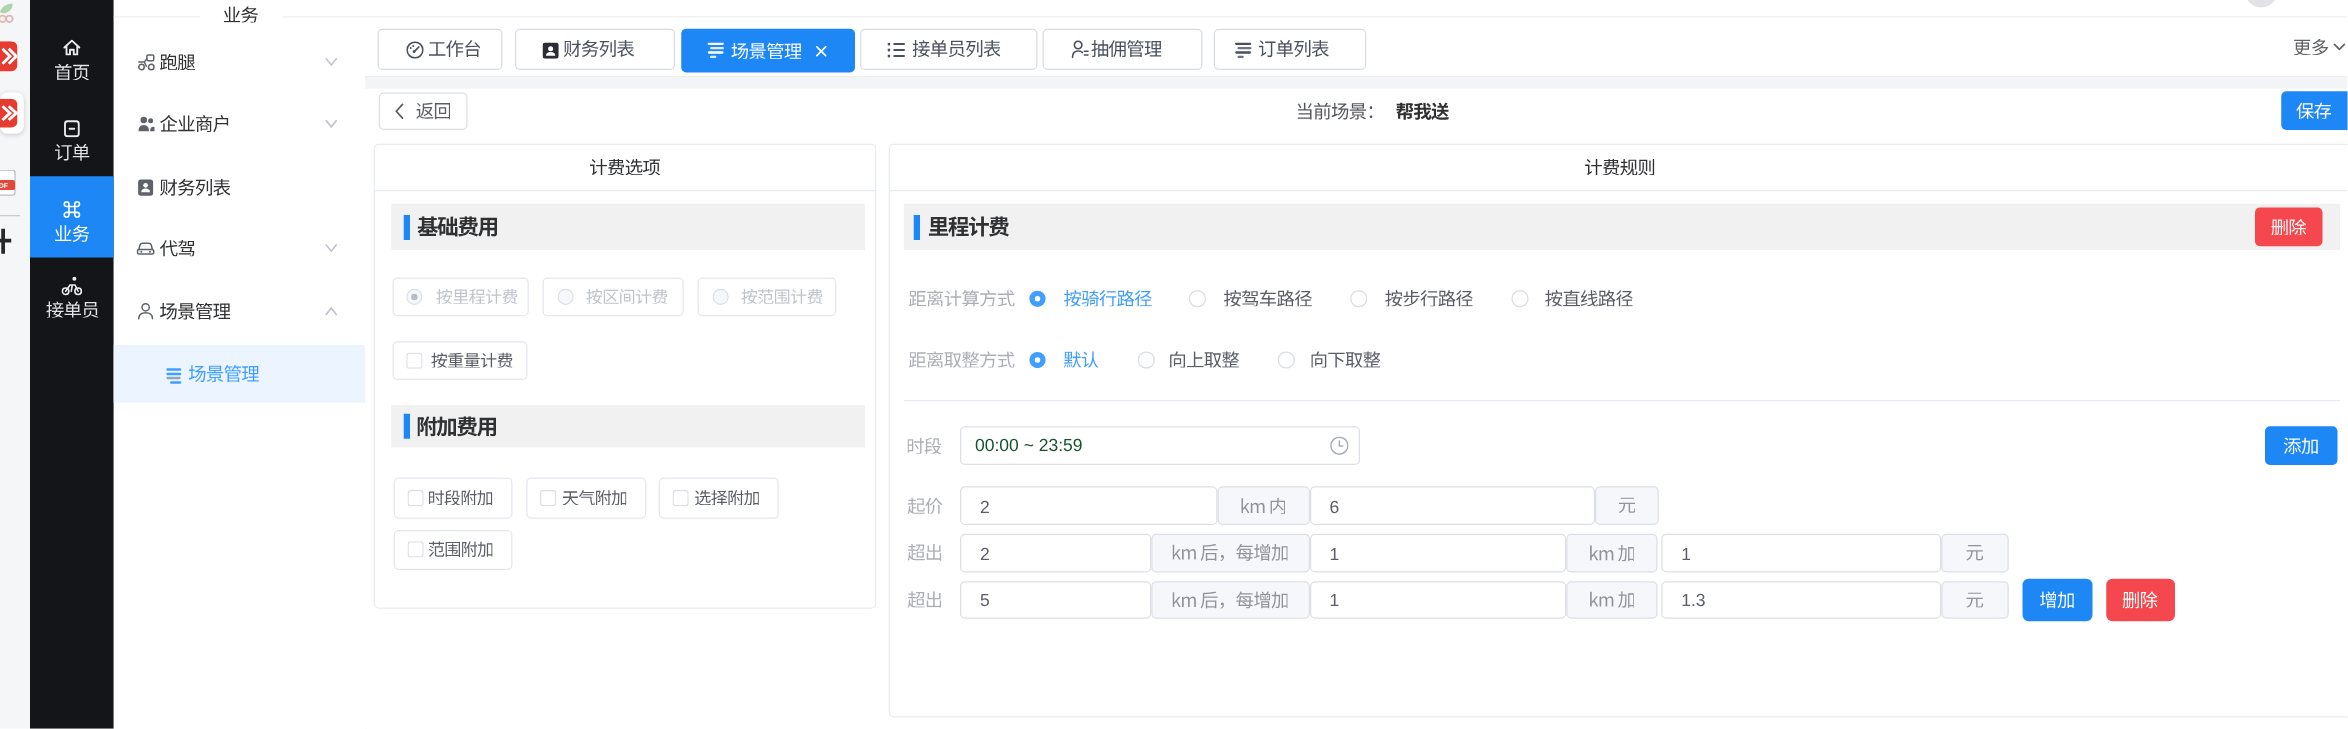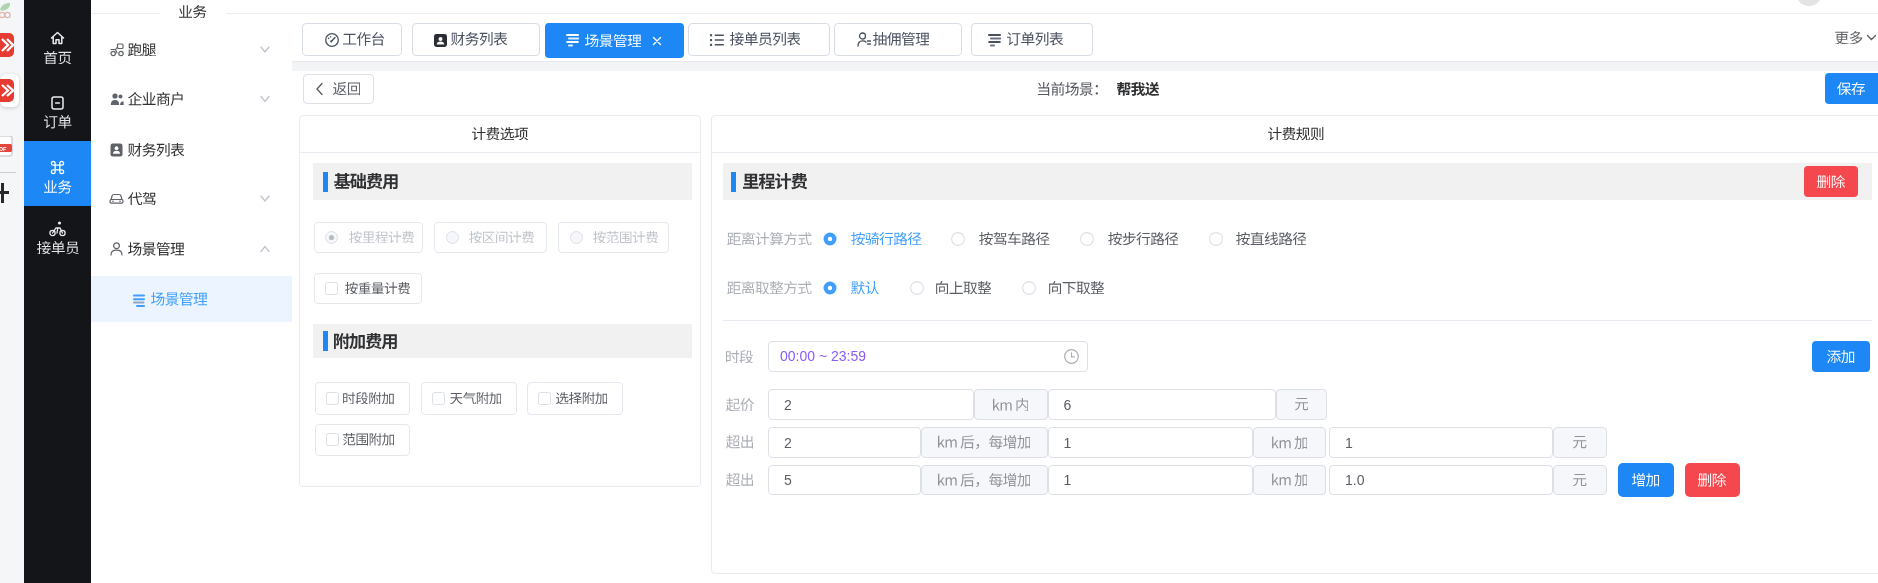--- a/index.html
+++ b/index.html
@@ -349,21 +349,21 @@
     <circle cx="7" cy="7" r="6.4" fill="#fff" stroke="#dcdfe6" stroke-width="1.1"></circle>
   </svg>
 <svg style="position:absolute;left:1049.0px;top:280.7px;" width="55.4" height="13.6" viewBox="99 -842 3743 922">
     <path fill="#5b5e66" d="M438 -842C424 -791 399 -721 374 -667H99V80H173V-594H832V-20C832 -2 826 4 806 4C785 5 716 6 644 2C655 24 666 59 670 80C762 80 824 79 860 67C895 54 907 30 907 -20V-667H457C482 -715 509 -773 531 -827ZM373 -394H626V-198H373ZM304 -461V-58H373V-130H696V-461Z M1015 -766V-691H1401V79H1480V-451C1595 -389 1729 -306 1799 -250L1852 -318C1772 -379 1613 -469 1494 -527L1480 -511V-691H1906V-766Z M2770 -656C2746 -508 2704 -379 2650 -271C2599 -382 2565 -513 2543 -656ZM2426 -728V-656H2476C2504 -480 2545 -323 2608 -196C2548 -100 2477 -26 2399 23C2416 37 2437 62 2448 80C2522 29 2590 -38 2647 -123C2697 -42 2759 24 2835 73C2847 54 2870 27 2887 14C2806 -34 2741 -104 2690 -192C2767 -329 2823 -503 2849 -718L2803 -730L2790 -728ZM1958 -130 1975 -58 2276 -110V78H2349V-123L2438 -140L2434 -204L2349 -190V-725H2422V-793H1968V-725H2035V-141ZM2107 -725H2276V-585H2107ZM2107 -520H2276V-375H2107ZM2107 -309H2276V-178L2107 -152Z M3092 -178V-11H2927V53H3835V-11H3416V-94H3704V-152H3416V-230H3770V-294H2994V-230H3342V-11H3164V-178ZM2966 -669V-495H3113C3066 -441 2988 -388 2919 -362C2934 -351 2953 -329 2963 -313C3022 -340 3087 -390 3136 -443V-321H3202V-451C3249 -426 3305 -389 3335 -363L3368 -407C3338 -434 3279 -470 3231 -492L3202 -457V-495H3367V-669H3202V-720H3393V-777H3202V-840H3136V-777H2937V-720H3136V-669ZM3028 -619H3136V-545H3028ZM3202 -619H3303V-545H3202ZM3522 -665H3695C3678 -606 3651 -556 3615 -514C3573 -561 3542 -614 3522 -665ZM3519 -840C3491 -739 3441 -645 3375 -585C3390 -573 3415 -547 3426 -534C3447 -554 3466 -578 3485 -605C3506 -559 3534 -512 3571 -469C3519 -424 3453 -390 3376 -365C3390 -352 3412 -324 3420 -310C3496 -339 3562 -375 3616 -422C3665 -375 3726 -335 3799 -307C3808 -325 3828 -353 3842 -366C3770 -389 3710 -425 3661 -467C3708 -521 3744 -586 3767 -665H3832V-728H3552C3566 -759 3577 -792 3587 -825Z"></path>
   </svg>
 <div style="position:absolute;left:723px;top:320px;width:1149px;height:1px;background:#e7eaf0"></div>
 <svg style="position:absolute;left:726.0px;top:349.6px;" width="27.2" height="13.8" viewBox="81 -846 1840 930">
     <path fill="#abaeb5" d="M474 -452C527 -375 595 -269 627 -208L693 -246C659 -307 590 -409 536 -485ZM324 -402V-174H153V-402ZM324 -469H153V-688H324ZM81 -756V-25H153V-106H394V-756ZM764 -835V-640H440V-566H764V-33C764 -13 756 -6 736 -6C714 -4 640 -4 562 -7C573 15 585 49 590 70C690 70 754 69 790 56C826 44 840 22 840 -33V-566H962V-640H840V-835Z M1498 -803V-682C1498 -609 1482 -520 1383 -454C1398 -445 1426 -420 1436 -406C1545 -479 1568 -591 1568 -680V-738H1708V-550C1708 -482 1721 -456 1788 -456C1800 -456 1849 -456 1863 -456C1882 -456 1903 -457 1914 -461C1912 -476 1910 -501 1909 -519C1897 -516 1875 -515 1862 -515C1850 -515 1806 -515 1794 -515C1780 -515 1777 -522 1777 -549V-803ZM1427 -386V-321H1500L1461 -310C1493 -226 1537 -152 1594 -91C1525 -38 1443 -2 1353 20C1368 35 1385 64 1393 84C1488 57 1574 17 1647 -41C1710 12 1786 52 1873 77C1884 58 1904 28 1921 13C1836 -7 1762 -43 1699 -90C1767 -160 1818 -252 1847 -372L1800 -389L1787 -386ZM1523 -321H1757C1732 -248 1694 -187 1645 -137C1592 -189 1551 -251 1523 -321ZM1078 -751V-168L993 -157L1006 -85L1078 -97V66H1151V-109L1395 -150L1391 -215L1151 -179V-324H1375V-392H1151V-529H1376V-596H1151V-705C1238 -728 1333 -757 1405 -790L1343 -846C1281 -813 1174 -775 1080 -750Z"></path>
   </svg>
 <div style="position:absolute;left:768px;top:341px;width:320px;height:31px;background:#fff;border:1px solid #dcdfe6;border-radius:4px;box-sizing:border-box"></div>
-<div style="position:absolute;left:780px;top:348px;font:14px 'Liberation Sans',sans-serif;color:#8b5cf6">00:00 ~ 23:59</div>
+<div style="position:absolute;left:780px;top:348px;font:14px 'Liberation Sans',sans-serif;color:#14532d">00:00 ~ 23:59</div>
 <svg style="position:absolute;left:1064px;top:349px" width="15" height="15" viewBox="0 0 15 15">
     <circle cx="7.5" cy="7.5" r="6.8" stroke="#a9adb5" stroke-width="1.2" fill="none"></circle>
     <path d="M7.5 3.8 L7.5 7.8 L10.2 7.8" stroke="#a9adb5" stroke-width="1.2" fill="none" stroke-linecap="round"></path>
   </svg>
 <div style="position:absolute;left:1812px;top:341px;width:58px;height:31px;background:#1d88f5;border-radius:4px"></div>
 <svg style="position:absolute;left:1827.4px;top:349.8px;" width="27.2" height="13.5" viewBox="38 -831 1835 912">
     <path fill="#fff" d="M407 -289C384 -213 342 -126 280 -75L335 -34C400 -92 441 -186 466 -266ZM643 -254C672 -187 701 -99 709 -40L770 -63C760 -120 732 -207 699 -273ZM766 -281C823 -205 883 -100 907 -31L970 -63C944 -132 884 -233 825 -309ZM533 -397V-3C533 9 529 13 515 13C502 13 459 14 409 12C418 33 427 60 430 80C497 80 541 79 568 68C595 57 603 37 603 -2V-397ZM85 -777C143 -748 213 -701 246 -667L291 -728C256 -761 186 -804 129 -831ZM38 -506C98 -480 170 -437 205 -405L248 -466C212 -498 140 -537 79 -561ZM60 25 127 67C171 -22 221 -139 259 -239L199 -281C157 -173 100 -49 60 25ZM327 -783V-713H548C537 -667 522 -622 503 -579H281V-508H466C416 -427 347 -357 254 -311C268 -297 290 -270 300 -254C414 -313 494 -403 550 -508H676C732 -408 826 -316 922 -270C933 -288 956 -314 971 -328C888 -363 807 -431 754 -508H954V-579H584C601 -622 615 -667 627 -713H920V-783Z M1532 -716V65H1604V-9H1798V57H1873V-716ZM1604 -81V-643H1798V-81ZM1155 -827 1154 -650H1013V-577H1152C1145 -325 1114 -103 988 29C1007 41 1034 64 1046 81C1181 -66 1216 -306 1225 -577H1377C1369 -192 1360 -55 1339 -26C1330 -13 1320 -9 1305 -10C1287 -10 1244 -10 1197 -14C1210 7 1217 39 1219 61C1264 64 1310 65 1338 61C1367 57 1386 48 1404 22C1435 -21 1442 -167 1450 -612C1450 -623 1450 -650 1450 -650H1227L1229 -827Z"></path>
   </svg>
 <svg style="position:absolute;left:726.0px;top:397.6px;" width="28.2" height="13.8" viewBox="26 -842 1904 930">
     <path fill="#abaeb5" d="M99 -387C96 -209 85 -48 26 53C44 61 77 79 90 88C119 33 138 -37 150 -116C222 21 342 54 555 54H940C945 32 958 -3 971 -20C908 -17 603 -17 554 -18C460 -18 386 -25 328 -47V-251H491V-317H328V-466H501V-534H312V-660H476V-727H312V-839H241V-727H74V-660H241V-534H48V-466H259V-85C216 -119 186 -170 163 -244C166 -288 169 -334 170 -382ZM548 -516V-189C548 -104 576 -82 670 -82C690 -82 824 -82 846 -82C931 -82 953 -119 962 -261C942 -266 911 -278 895 -291C890 -170 884 -150 841 -150C810 -150 699 -150 677 -150C629 -150 620 -156 620 -189V-449H833V-424H905V-792H538V-726H833V-516Z M1683 -451V78H1760V-451ZM1400 -450V-313C1400 -218 1389 -65 1244 36C1262 48 1287 71 1299 88C1457 -30 1475 -197 1475 -312V-450ZM1557 -842C1507 -715 1395 -565 1217 -464C1234 -451 1255 -423 1264 -406C1407 -490 1509 -602 1578 -716C1657 -596 1770 -483 1878 -419C1890 -438 1913 -465 1930 -479C1813 -541 1687 -663 1615 -784L1636 -829ZM1228 -839C1176 -688 1090 -538 997 -440C1011 -423 1033 -384 1041 -366C1070 -398 1099 -435 1126 -475V80H1201V-599C1239 -669 1273 -744 1300 -818Z"></path>
@@ -410,21 +410,21 @@
 <svg style="position:absolute;left:938.1px;top:472.9px;" width="92.4" height="14.1" viewBox="92 -846 6243 953">
     <path fill="#909399" d="M92 0H182V-143L284 -262L443 0H542L337 -324L518 -543H416L186 -257H182V-796H92Z M604 0H696V-394C745 -450 791 -477 832 -477C901 -477 933 -434 933 -332V0H1024V-394C1075 -450 1119 -477 1161 -477C1230 -477 1262 -434 1262 -332V0H1353V-344C1353 -482 1300 -557 1189 -557C1122 -557 1066 -514 1009 -453C987 -517 943 -557 859 -557C794 -557 738 -516 690 -464H688L679 -543H604Z M1733 -750V-491C1733 -336 1722 -122 1614 30C1632 40 1664 66 1677 82C1792 -81 1809 -324 1809 -491H2536V-563H1809V-687C2038 -702 2293 -729 2467 -771L2403 -832C2249 -793 1970 -764 1733 -750ZM1894 -348V81H1969V29H2384V79H2463V-348ZM1969 -41V-278H2384V-41Z M2699 107C2804 70 2872 -12 2872 -120C2872 -190 2842 -235 2787 -235C2746 -235 2711 -210 2711 -163C2711 -116 2745 -92 2786 -92L2803 -94C2798 -25 2754 22 2677 54Z M3893 -458C3956 -429 4031 -382 4070 -345H3771L3792 -503H4252L4246 -345H4076L4118 -389C4079 -426 4000 -472 3936 -500ZM3545 -347V-279H3687C3674 -194 3661 -113 3648 -52H3689L4222 -51C4216 -20 4210 -2 4202 7C4193 19 4184 22 4166 22C4146 22 4100 21 4050 17C4060 34 4067 60 4068 77C4117 80 4168 81 4197 79C4228 76 4249 68 4268 42C4280 27 4289 -1 4297 -51H4426V-118H4305C4310 -161 4313 -214 4317 -279H4461V-347H4320L4327 -533C4327 -543 4328 -570 4328 -570H3725C3718 -503 3708 -425 3697 -347ZM4231 -118H4066L4101 -156C4060 -196 3980 -247 3911 -280H4243C4240 -213 4236 -159 4231 -118ZM3867 -238C3931 -207 4005 -158 4047 -118H3737L3762 -280H3908ZM3773 -846C3720 -719 3634 -590 3541 -510C3560 -499 3593 -477 3608 -465C3662 -519 3718 -592 3767 -671H4427V-739H3806C3821 -767 3835 -795 3848 -824Z M4928 -596C4958 -551 4986 -491 4996 -452L5042 -471C5032 -510 5002 -569 4971 -612ZM5231 -612C5214 -569 5179 -505 5153 -466L5192 -449C5219 -486 5253 -543 5282 -592ZM4503 -129 4527 -55C4608 -87 4710 -127 4807 -166L4794 -234L4693 -196V-526H4794V-596H4693V-828H4623V-596H4515V-526H4623V-171ZM4904 -811C4931 -775 4961 -726 4974 -695L5041 -727C5026 -757 4996 -804 4967 -838ZM4835 -695V-363H5369V-695H5232C5259 -730 5289 -774 5316 -815L5238 -842C5220 -798 5183 -736 5155 -695ZM4897 -641H5073V-417H4897ZM5131 -641H5304V-417H5131ZM4956 -103H5251V-29H4956ZM4956 -159V-243H5251V-159ZM4887 -300V77H4956V29H5251V77H5322V-300Z M5994 -716V65H6066V-9H6260V57H6335V-716ZM6066 -81V-643H6260V-81ZM5617 -827 5616 -650H5475V-577H5614C5607 -325 5576 -103 5450 29C5469 41 5496 64 5508 81C5643 -66 5678 -306 5687 -577H5839C5831 -192 5822 -55 5801 -26C5792 -13 5782 -9 5767 -10C5749 -10 5706 -10 5659 -14C5672 7 5679 39 5681 61C5726 64 5772 65 5800 61C5829 57 5848 48 5866 22C5897 -21 5904 -167 5912 -612C5912 -623 5912 -650 5912 -650H5689L5691 -827Z"></path>
   </svg>
 <div style="position:absolute;left:1047.5px;top:464.5px;width:205.5px;height:30.5px;background:#fff;border:1px solid #dcdfe6;border-radius:4px;box-sizing:border-box"></div>
 <div style="position:absolute;left:1063.5px;top:472.0px;font:14px 'Liberation Sans',sans-serif;color:#5b5e66">1</div>
 <div style="position:absolute;left:1253px;top:464.5px;width:73px;height:30.5px;background:#f5f7fa;border:1px solid #dcdfe6;border-radius:4px;box-sizing:border-box"></div>
 <svg style="position:absolute;left:1271.7px;top:473.3px;" width="35.6" height="13.4" viewBox="92 -827 2403 908">
     <path fill="#909399" d="M92 0H182V-143L284 -262L443 0H542L337 -324L518 -543H416L186 -257H182V-796H92Z M604 0H696V-394C745 -450 791 -477 832 -477C901 -477 933 -434 933 -332V0H1024V-394C1075 -450 1119 -477 1161 -477C1230 -477 1262 -434 1262 -332V0H1353V-344C1353 -482 1300 -557 1189 -557C1122 -557 1066 -514 1009 -453C987 -517 943 -557 859 -557C794 -557 738 -516 690 -464H688L679 -543H604Z M2154 -716V65H2226V-9H2420V57H2495V-716ZM2226 -81V-643H2420V-81ZM1777 -827 1776 -650H1635V-577H1774C1767 -325 1736 -103 1610 29C1629 41 1656 64 1668 81C1803 -66 1838 -306 1847 -577H1999C1991 -192 1982 -55 1961 -26C1952 -13 1942 -9 1927 -10C1909 -10 1866 -10 1819 -14C1832 7 1839 39 1841 61C1886 64 1932 65 1960 61C1989 57 2008 48 2026 22C2057 -21 2064 -167 2072 -612C2072 -623 2072 -650 2072 -650H1849L1851 -827Z"></path>
   </svg>
 <div style="position:absolute;left:1329px;top:464.5px;width:224px;height:30.5px;background:#fff;border:1px solid #dcdfe6;border-radius:4px;box-sizing:border-box"></div>
-<div style="position:absolute;left:1345px;top:472.0px;font:14px 'Liberation Sans',sans-serif;color:#5b5e66">1.0</div>
+<div style="position:absolute;left:1345px;top:472.0px;font:14px 'Liberation Sans',sans-serif;color:#5b5e66">1.3</div>
 <div style="position:absolute;left:1553px;top:464.5px;width:54px;height:30.5px;background:#f5f7fa;border:1px solid #dcdfe6;border-radius:4px;box-sizing:border-box"></div>
 <svg style="position:absolute;left:1573.3px;top:473.8px;" width="13.5" height="12.4" viewBox="48 -762 910 839">
     <path fill="#909399" d="M147 -762V-690H857V-762ZM59 -482V-408H314C299 -221 262 -62 48 19C65 33 87 60 95 77C328 -16 376 -193 394 -408H583V-50C583 37 607 62 697 62C716 62 822 62 842 62C929 62 949 15 958 -157C937 -162 905 -176 887 -190C884 -36 877 -9 836 -9C812 -9 724 -9 706 -9C667 -9 659 -15 659 -51V-408H942V-482Z"></path>
   </svg>
 <div style="position:absolute;left:1617.5px;top:463px;width:56px;height:34px;background:#1d88f5;border-radius:5px"></div>
 <svg style="position:absolute;left:1631.9px;top:473.2px;" width="27.1" height="13.7" viewBox="41 -842 1832 923">
     <path fill="#fff" d="M466 -596C496 -551 524 -491 534 -452L580 -471C570 -510 540 -569 509 -612ZM769 -612C752 -569 717 -505 691 -466L730 -449C757 -486 791 -543 820 -592ZM41 -129 65 -55C146 -87 248 -127 345 -166L332 -234L231 -196V-526H332V-596H231V-828H161V-596H53V-526H161V-171ZM442 -811C469 -775 499 -726 512 -695L579 -727C564 -757 534 -804 505 -838ZM373 -695V-363H907V-695H770C797 -730 827 -774 854 -815L776 -842C758 -798 721 -736 693 -695ZM435 -641H611V-417H435ZM669 -641H842V-417H669ZM494 -103H789V-29H494ZM494 -159V-243H789V-159ZM425 -300V77H494V29H789V77H860V-300Z M1532 -716V65H1604V-9H1798V57H1873V-716ZM1604 -81V-643H1798V-81ZM1155 -827 1154 -650H1013V-577H1152C1145 -325 1114 -103 988 29C1007 41 1034 64 1046 81C1181 -66 1216 -306 1225 -577H1377C1369 -192 1360 -55 1339 -26C1330 -13 1320 -9 1305 -10C1287 -10 1244 -10 1197 -14C1210 7 1217 39 1219 61C1264 64 1310 65 1338 61C1367 57 1386 48 1404 22C1435 -21 1442 -167 1450 -612C1450 -623 1450 -650 1450 -650H1227L1229 -827Z"></path>
   </svg>
 <div style="position:absolute;left:1684.5px;top:463px;width:55px;height:34px;background:#f4484e;border-radius:5px"></div>
 <svg style="position:absolute;left:1698.0px;top:473.1px;" width="28.1" height="13.7" viewBox="39 -847 1896 928">

